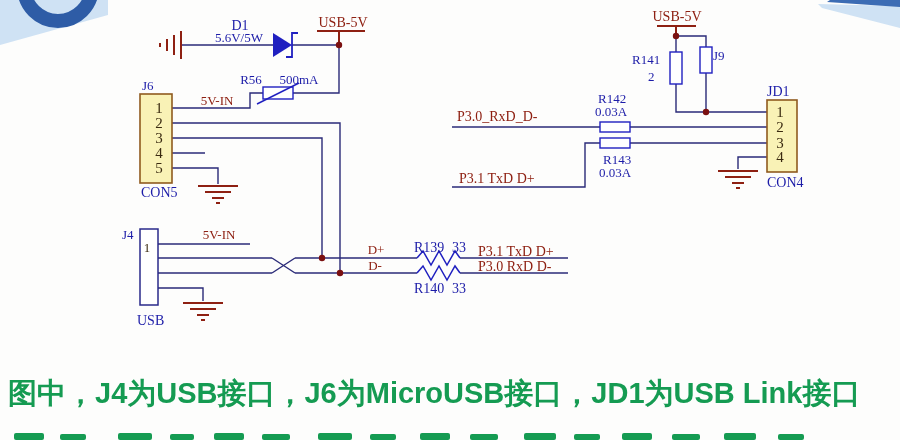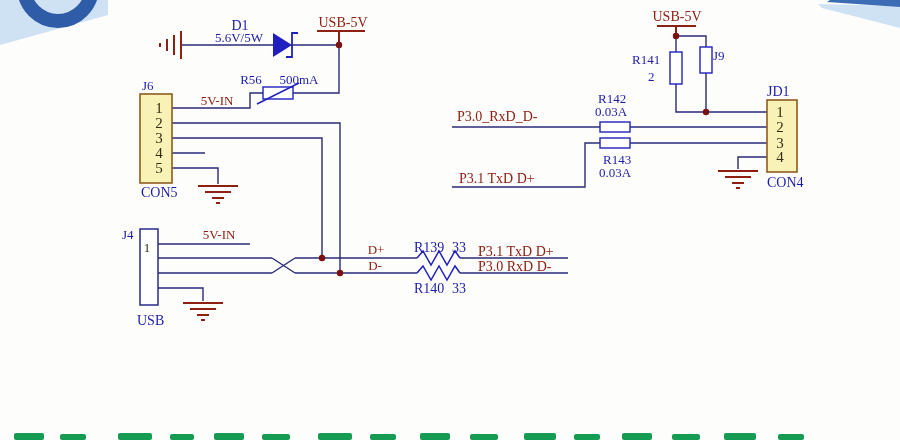--- a/index.html
+++ b/index.html
@@ -198,13 +198,14 @@
         <rect x="470" y="434" width="28" height="6" rx="2"></rect>
       <rect x="524" y="433" width="32" height="7" rx="2"></rect>
         <rect x="574" y="434" width="26" height="6" rx="2"></rect>
       <rect x="622" y="433" width="30" height="7" rx="2"></rect>
         <rect x="672" y="434" width="28" height="6" rx="2"></rect>
       <rect x="724" y="433" width="32" height="7" rx="2"></rect>
         <rect x="778" y="434" width="26" height="6" rx="2"></rect>
     </g>
   </svg>
 
+  <div id="caption">图中，J4为USB接口，J6为MicroUSB接口，JD1为USB Link接口</div>
 </div>
 
 </body></html>

